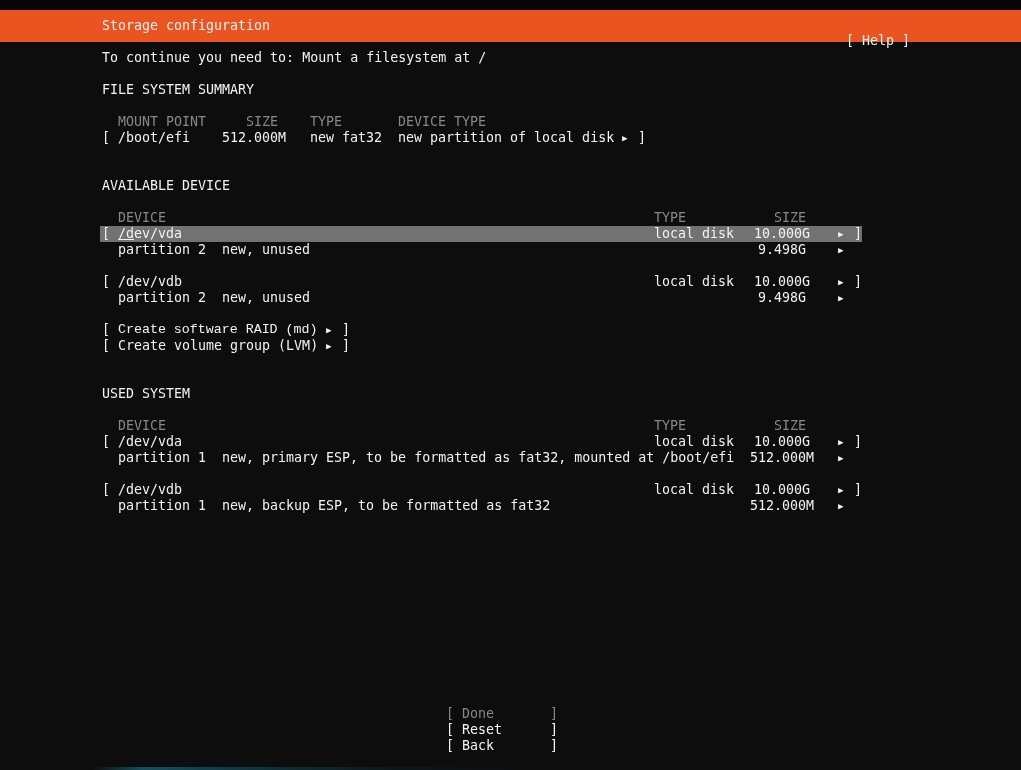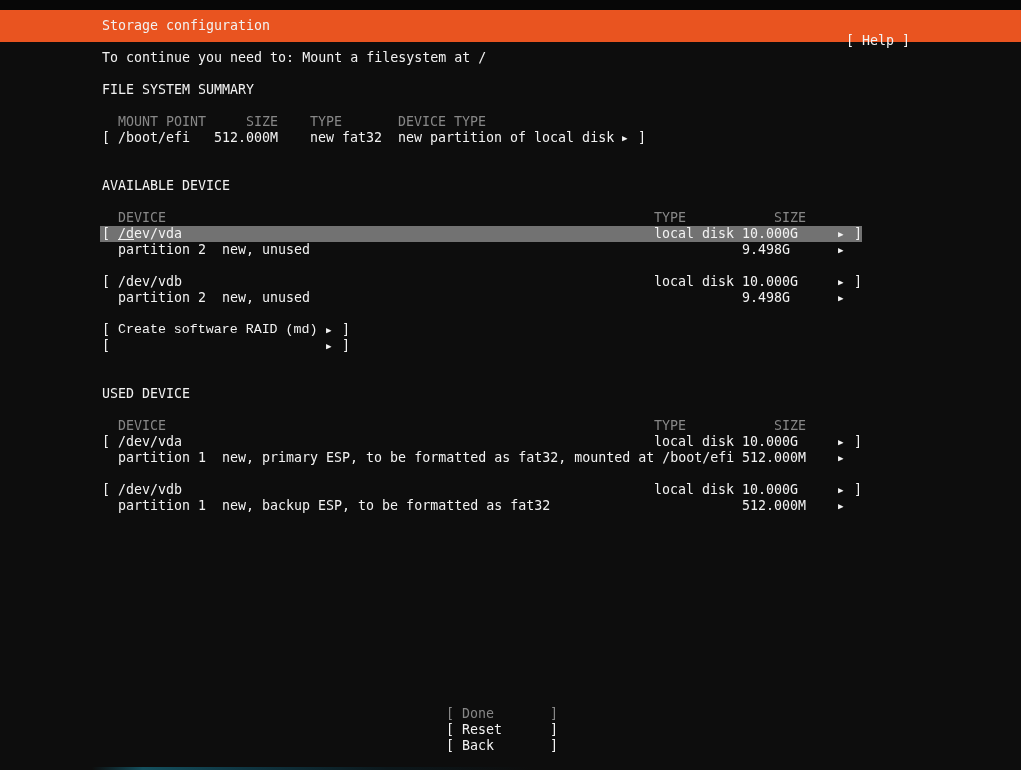--- a/index.html
+++ b/index.html
@@ -11,21 +11,21 @@
   }
   .topstrip{position:absolute;left:0;top:0;width:100%;height:10px;background:#070707;}
   .bar{position:absolute;left:0;top:10px;width:100%;height:32px;background:#E95420;}
   .row{position:absolute;left:0;width:100%;height:16px;}
   .t{position:absolute;top:0;height:16px;white-space:pre;}
   .dim{color:#878787;}
   .hlbg{position:absolute;left:100px;top:0;width:762px;height:16px;background:#727272;}
   .fl{display:inline-block;}
   .fl::first-letter{text-decoration:underline;}
   .arr{font-size:9px;line-height:16px;}
-  .size-r{width:80px;text-align:left;}
+  .size-r{width:80px;text-align:center;}
   .bstrip{
     position:absolute;left:0;bottom:0;width:100%;height:3px;
     background:linear-gradient(90deg,#0d0d0d 0%,#0d0d0d 9%,#14505e 14%,#0f3642 24%,#0c181c 38%,#0d0d0d 52%,#0d0d0d 100%);
   }
 </style>
 </head>
 <body>
 
 <div class="page">
   <div class="topstrip"></div>
@@ -99,26 +99,27 @@
   </div>
 
   <div class="row" style="top:322px;">
     <span class="t" style="left:102px;">[</span>
     <span class="t" style="left:118px;font-family:Liberation Mono, monospace;">Create software RAID (md)</span>
     <span class="t arr" style="left:326px;">▶</span>
     <span class="t" style="left:342px;">]</span>
   </div>
   <div class="row" style="top:338px;">
     <span class="t" style="left:102px;">[</span>
+    <span class="t" style="left:118px;">Create volume group (LVM)</span>
     <span class="t arr" style="left:326px;">▶</span>
     <span class="t" style="left:342px;">]</span>
   </div>
 
   <div class="row" style="top:386px;">
-    <span class="t" style="left:102px;">USED DEVICE</span>
+    <span class="t" style="left:102px;">USED SYSTEM</span>
   </div>
   <div class="row" style="top:418px;">
     <span class="t dim" style="left:118px;">DEVICE</span>
     <span class="t dim" style="left:654px;">TYPE</span>
     <span class="t dim" style="left:774px;">SIZE</span>
   </div>
 
   <div class="row" style="top:434px;">
     <span class="t" style="left:102px;">[</span>
     <span class="t" style="left:118px;">/dev/vda</span>

